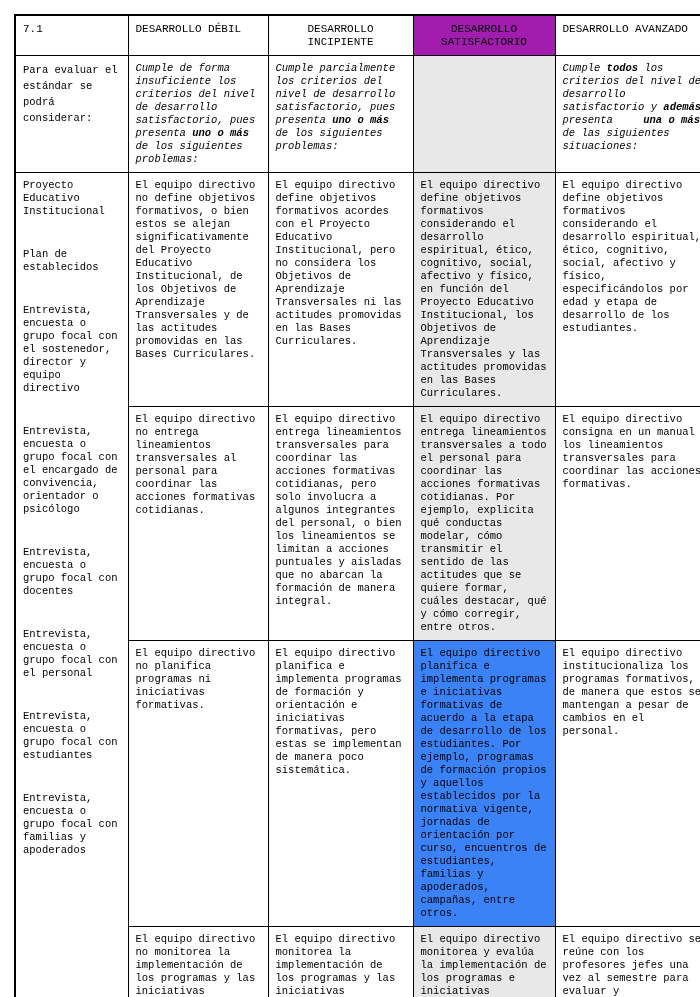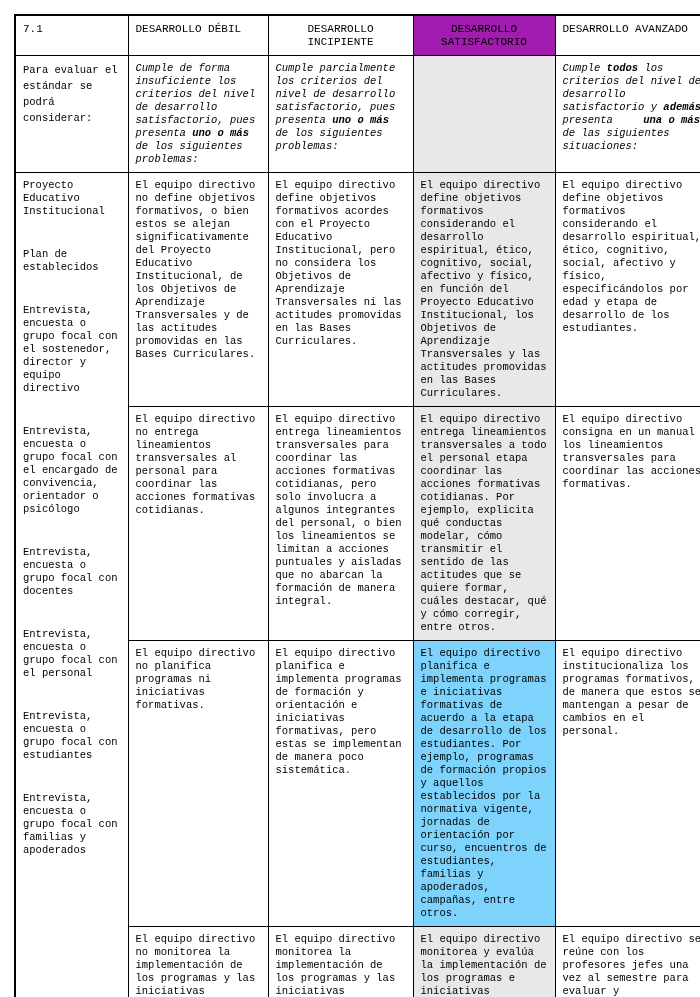--- a/index.html
+++ b/index.html
@@ -80,28 +80,28 @@
       </td>
       <td>El equipo directivo no define objetivos formativos, o bien estos se alejan significativamente del Proyecto Educativo Institucional, de los Objetivos de Aprendizaje Transversales y de las actitudes promovidas en las Bases Curriculares.</td>
       <td>El equipo directivo define objetivos formativos acordes con el Proyecto Educativo Institucional, pero no considera los Objetivos de Aprendizaje Transversales ni las actitudes promovidas en las Bases Curriculares.</td>
       <td style="background-color: rgb(232, 232, 232);">El equipo directivo define objetivos formativos considerando el desarrollo espiritual, ético, cognitivo, social, afectivo y físico, en función del Proyecto Educativo Institucional, los Objetivos de Aprendizaje Transversales y las actitudes promovidas en las Bases Curriculares.</td>
       <td>El equipo directivo define objetivos formativos considerando el desarrollo espiritual, ético, cognitivo, social, afectivo y físico, especificándolos por edad y etapa de desarrollo de los estudiantes.</td>
     </tr>
 
     <tr class="row-2">
       <td>El equipo directivo no entrega lineamientos transversales al personal para coordinar las acciones formativas cotidianas.</td>
       <td>El equipo directivo entrega lineamientos transversales para coordinar las acciones formativas cotidianas, pero solo involucra a algunos integrantes del personal, o bien los lineamientos se limitan a acciones puntuales y aisladas que no abarcan la formación de manera integral.</td>
-      <td style="background-color: rgb(232, 232, 232);">El equipo directivo entrega lineamientos transversales a todo el personal etapa coordinar las acciones formativas cotidianas. Por ejemplo, explicita qué conductas modelar, cómo transmitir el sentido de las actitudes que se quiere formar, cuáles destacar, qué y cómo corregir, entre otros.</td>
+      <td style="background-color: rgb(232, 232, 232);">El equipo directivo entrega lineamientos transversales a todo el personal para coordinar las acciones formativas cotidianas. Por ejemplo, explicita qué conductas modelar, cómo transmitir el sentido de las actitudes que se quiere formar, cuáles destacar, qué y cómo corregir, entre otros.</td>
       <td>El equipo directivo consigna en un manual los lineamientos transversales para coordinar las acciones formativas.</td>
     </tr>
 
     <tr class="row-3">
       <td>El equipo directivo no planifica programas ni iniciativas formativas.</td>
       <td>El equipo directivo planifica e implementa programas de formación y orientación e iniciativas formativas, pero estas se implementan de manera poco sistemática.</td>
-      <td style="background-color: #7dd3fc;">El equipo directivo planifica e implementa programas e iniciativas formativas de acuerdo a la etapa de desarrollo de los estudiantes. Por ejemplo, programas de formación propios y aquellos establecidos por la normativa vigente, jornadas de orientación por curso, encuentros de estudiantes, familias y apoderados, campañas, entre otros.</td>
+      <td style="background-color: #3b82f6;">El equipo directivo planifica e implementa programas e iniciativas formativas de acuerdo a la etapa de desarrollo de los estudiantes. Por ejemplo, programas de formación propios y aquellos establecidos por la normativa vigente, jornadas de orientación por curso, encuentros de estudiantes, familias y apoderados, campañas, entre otros.</td>
       <td>El equipo directivo institucionaliza los programas formativos, de manera que estos se mantengan a pesar de cambios en el personal.</td>
     </tr>
 
     <tr class="row-4">
       <td>El equipo directivo no monitorea la implementación de los programas y las iniciativas formativas del establecimiento ni evalúa su efectividad.</td>
       <td>El equipo directivo monitorea la implementación de los programas y las iniciativas formativas del establecimiento y evalúa su efectividad, pero no usa esta información para retroalimentar y mejorar el trabajo formativo, o bien solo evalúa y monitorea algunas.</td>
       <td style="background-color: rgb(232, 232, 232); margin-top: 20px;">El equipo directivo monitorea y evalúa la implementación de los programas e iniciativas formativas del establecimiento, para retroalimentar y mejorar continuamente el trabajo formativo.</td>
       <td>El equipo directivo se reúne con los profesores jefes una vez al semestre para evaluar y retroalimentar el trabajo formativo.</td>
     </tr>
   </tbody>

